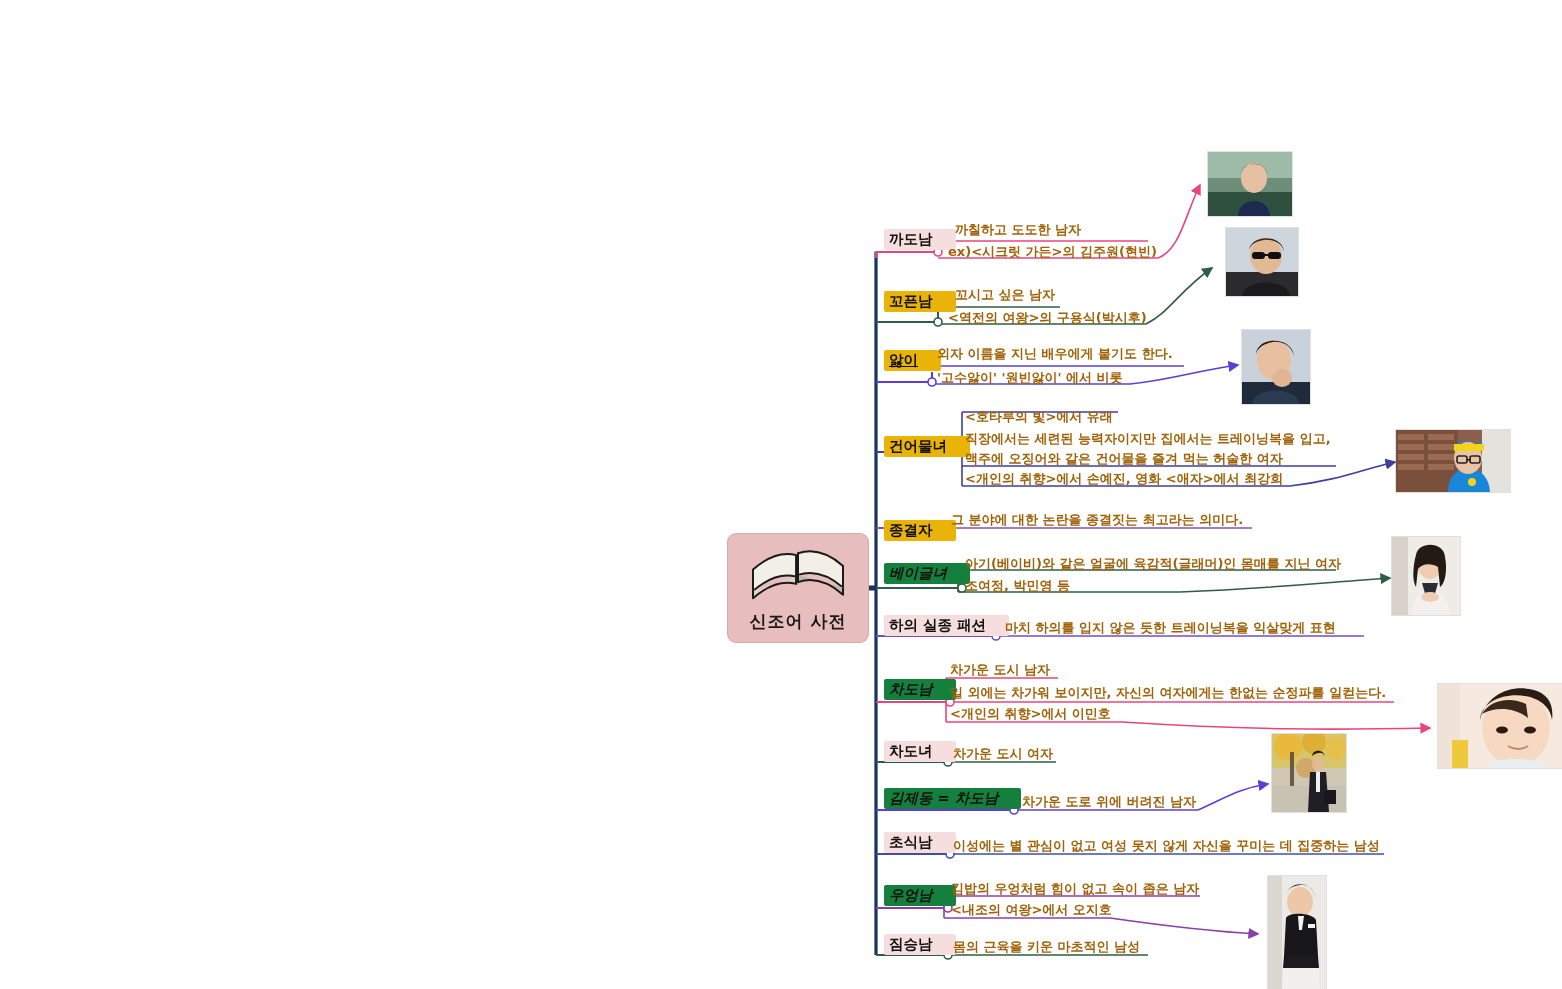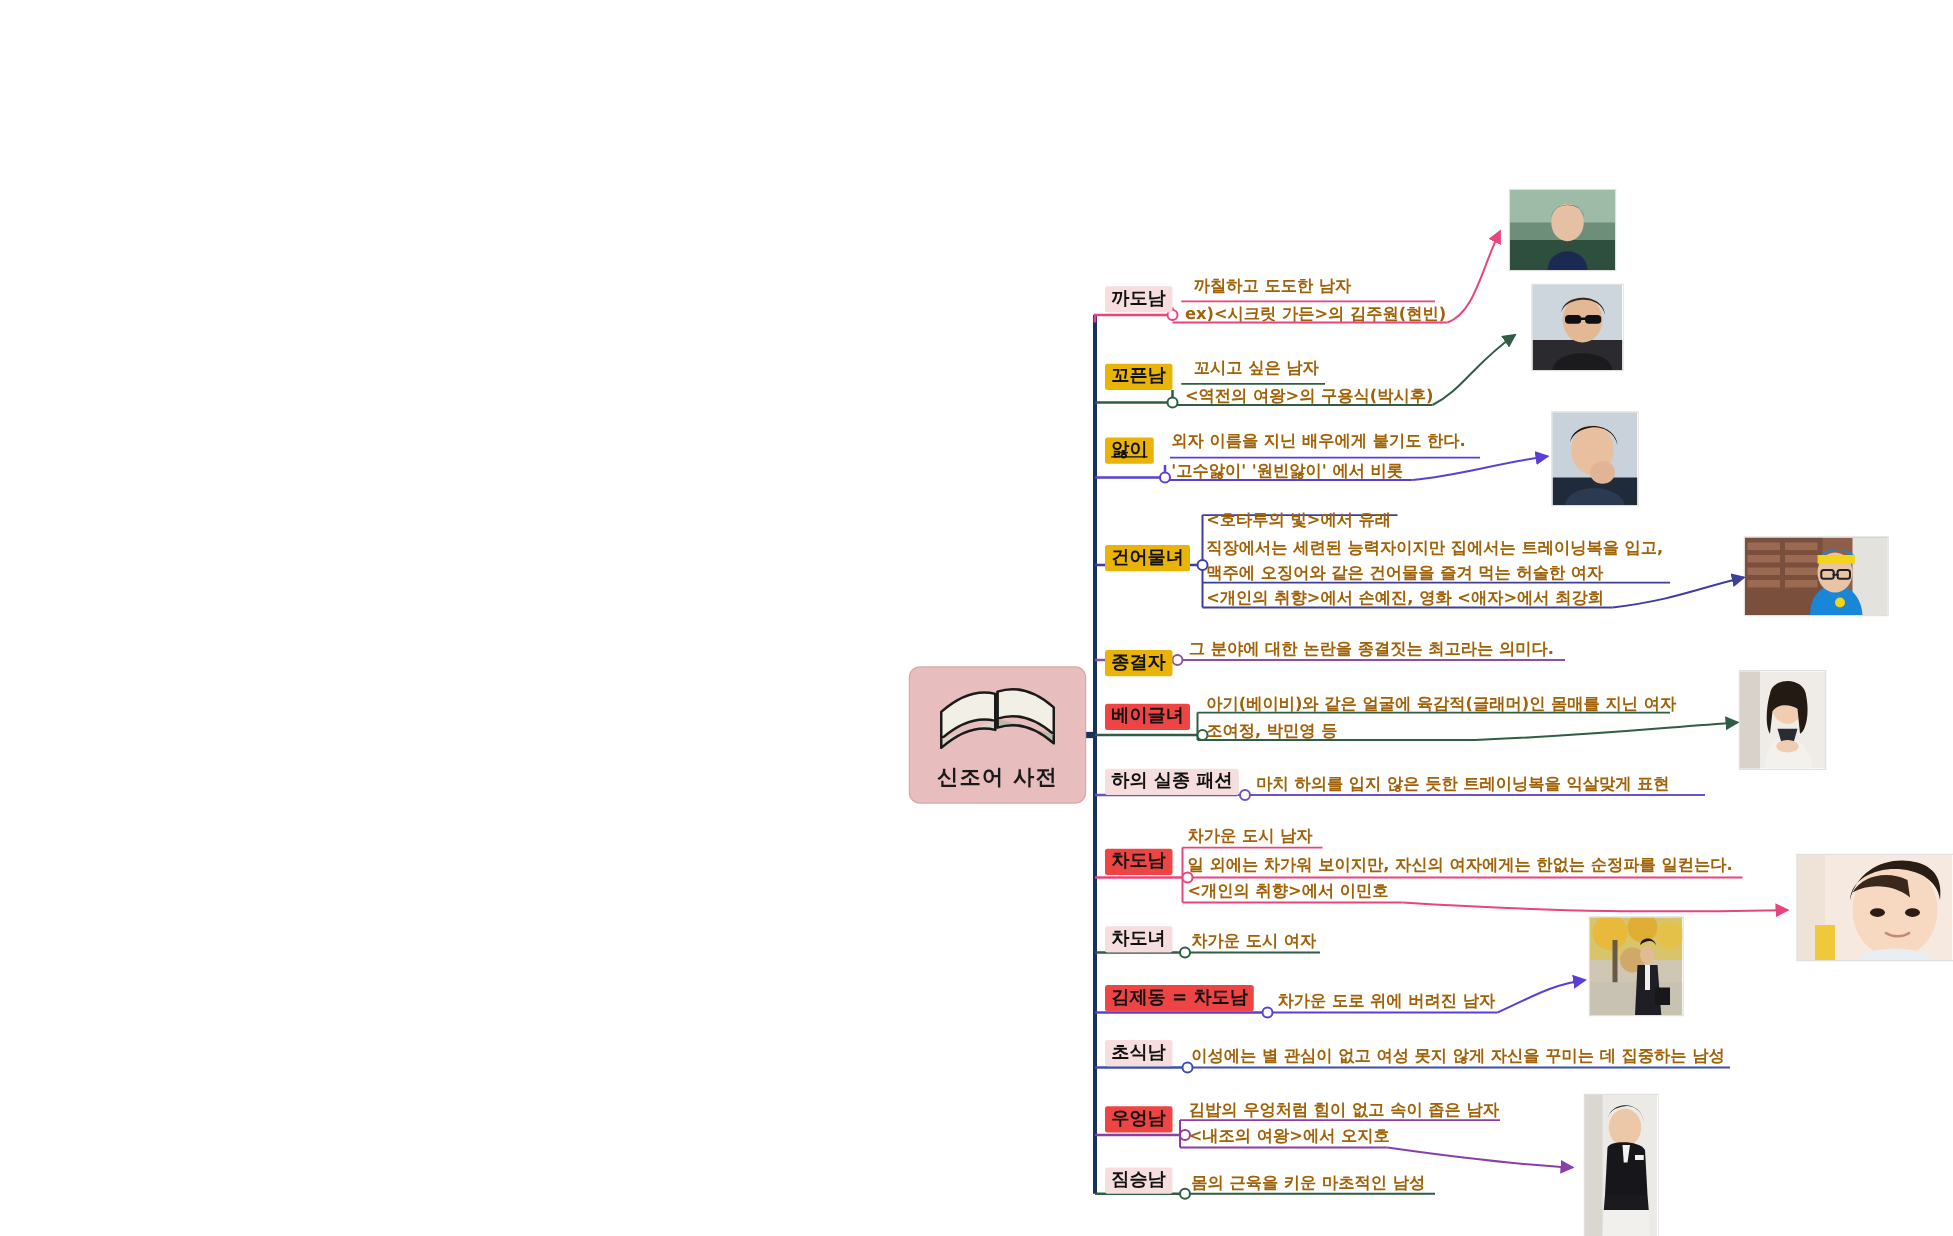--- a/index.html
+++ b/index.html
@@ -47,29 +47,29 @@
     margin-top: 2px;
   }
   .book-icon { width: 108px; height: 68px; display: block; }
 
   
   .topic {
     position: absolute;
     font-size: 14.5px;
     font-weight: bold;
     color: #111111;
-    padding: 1px 5px 2px 5px;
+    padding: 1px 23px 2px 5px;
     white-space: nowrap;
     border-radius: 2px;
     line-height: 1.25;
   }
   .hl-pink   { background: #f6dede; }
   .hl-gray   { background: #eab308; }
   .hl-purple { background: #eab308; margin-top: 14px; }
-  .hl-blue   { background: #ef4444; }
+  .hl-blue   { background: #15803d; font-style: italic; }
 
   
   .detail {
     position: absolute;
     font-size: 13px;
     font-weight: bold;
     color: #a16207;
     white-space: nowrap;
     line-height: 1.25;
   }

